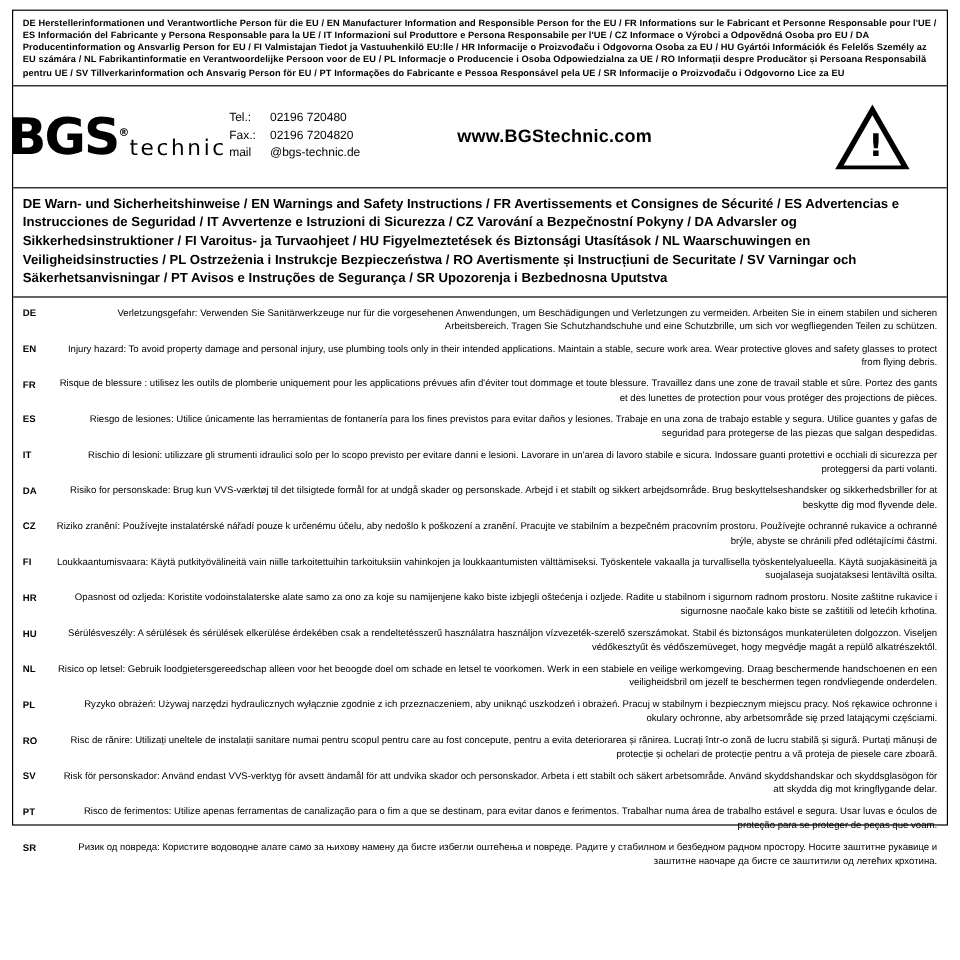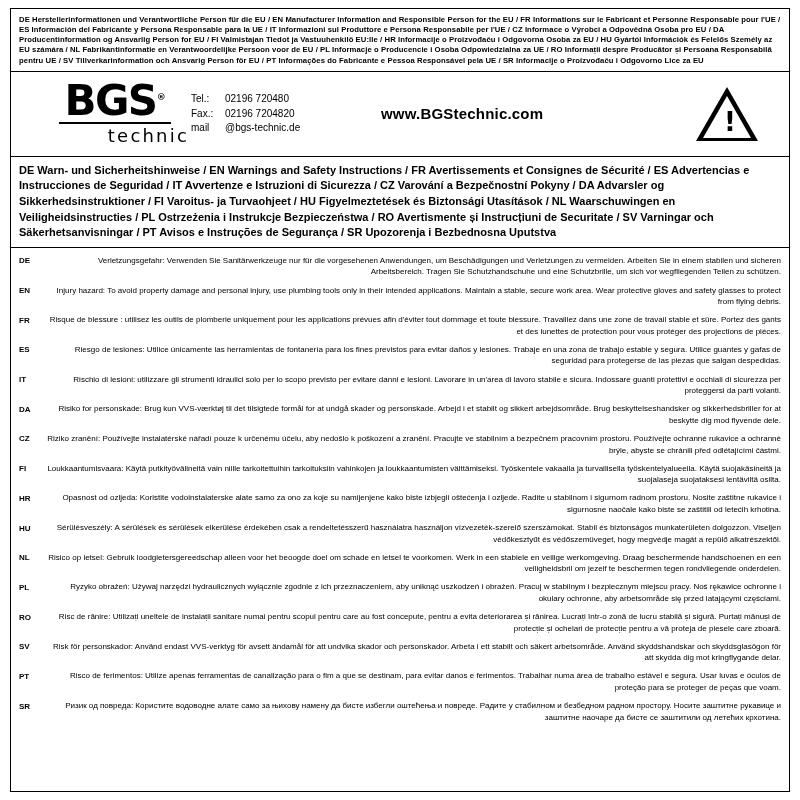--- a/index.html
+++ b/index.html
@@ -17,21 +17,21 @@
   .page {
     position: relative;
     width: 800px;
     height: 800px;
     box-sizing: border-box;
     padding: 8px 10px;
   }
   .sheet {
     border: 1px solid #000;
     width: 780px;
-    height: 784px;
+    height: 680px;
     box-sizing: border-box;
     display: flex;
     flex-direction: column;
   }
 
   
   .hdr {
     padding: 6px 8px 5px 8px;
     font-size: 7.7px;
     line-height: 1.32;
@@ -49,21 +49,21 @@
   .company {
     display: flex;
     align-items: center;
     padding: 6px 6px 6px 6px;
     min-height: 72px;
   }
   .logo-cell {
     width: 152px;
     padding-left: 22px;
     display: flex;
-    flex-direction: column;
+    flex-direction: row;
     align-items: center;
     justify-content: flex-end;
   }
   .logo-bgs {
     font-family: "DejaVu Sans", sans-serif;
     font-weight: bold;
     font-size: 42px;
     letter-spacing: -1.5px;
     line-height: 0.95;
     position: relative;

